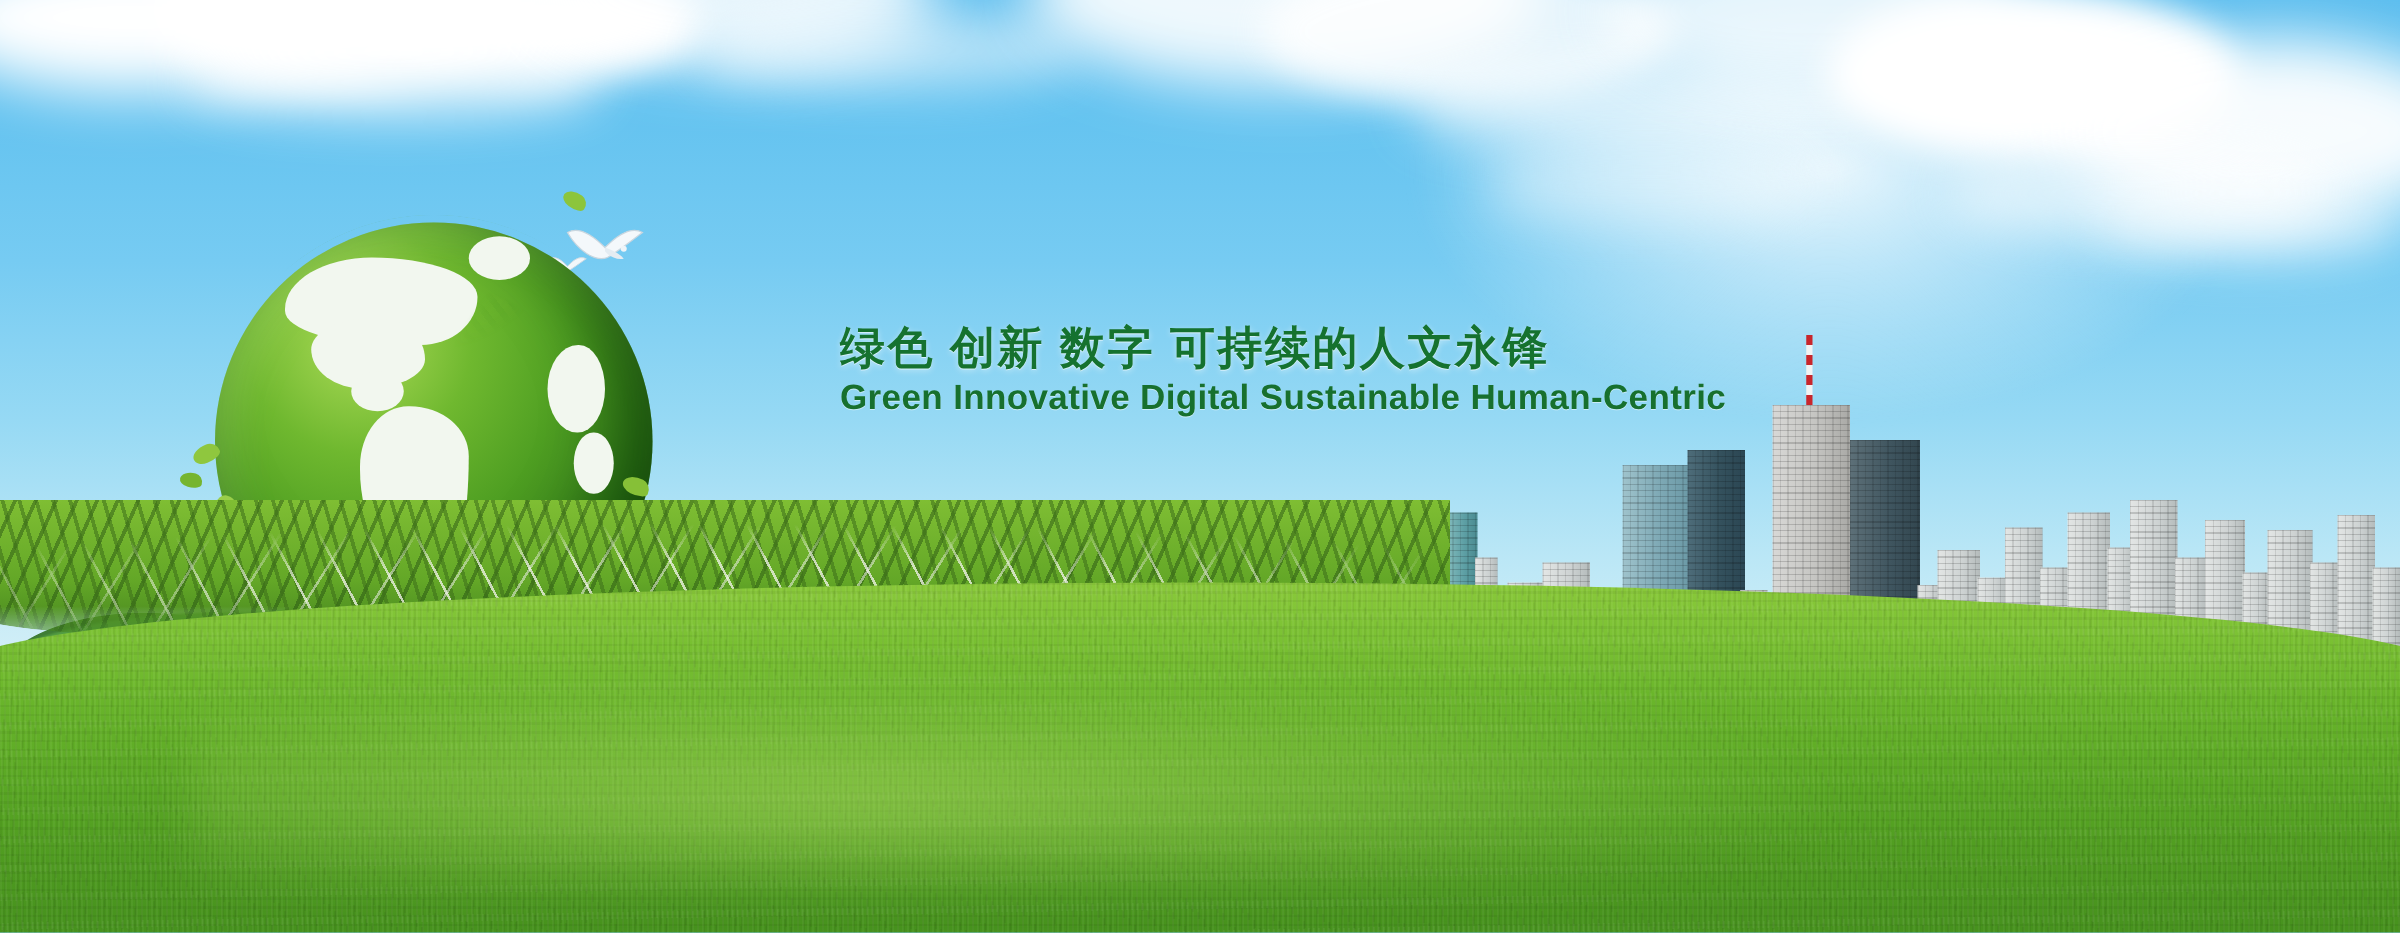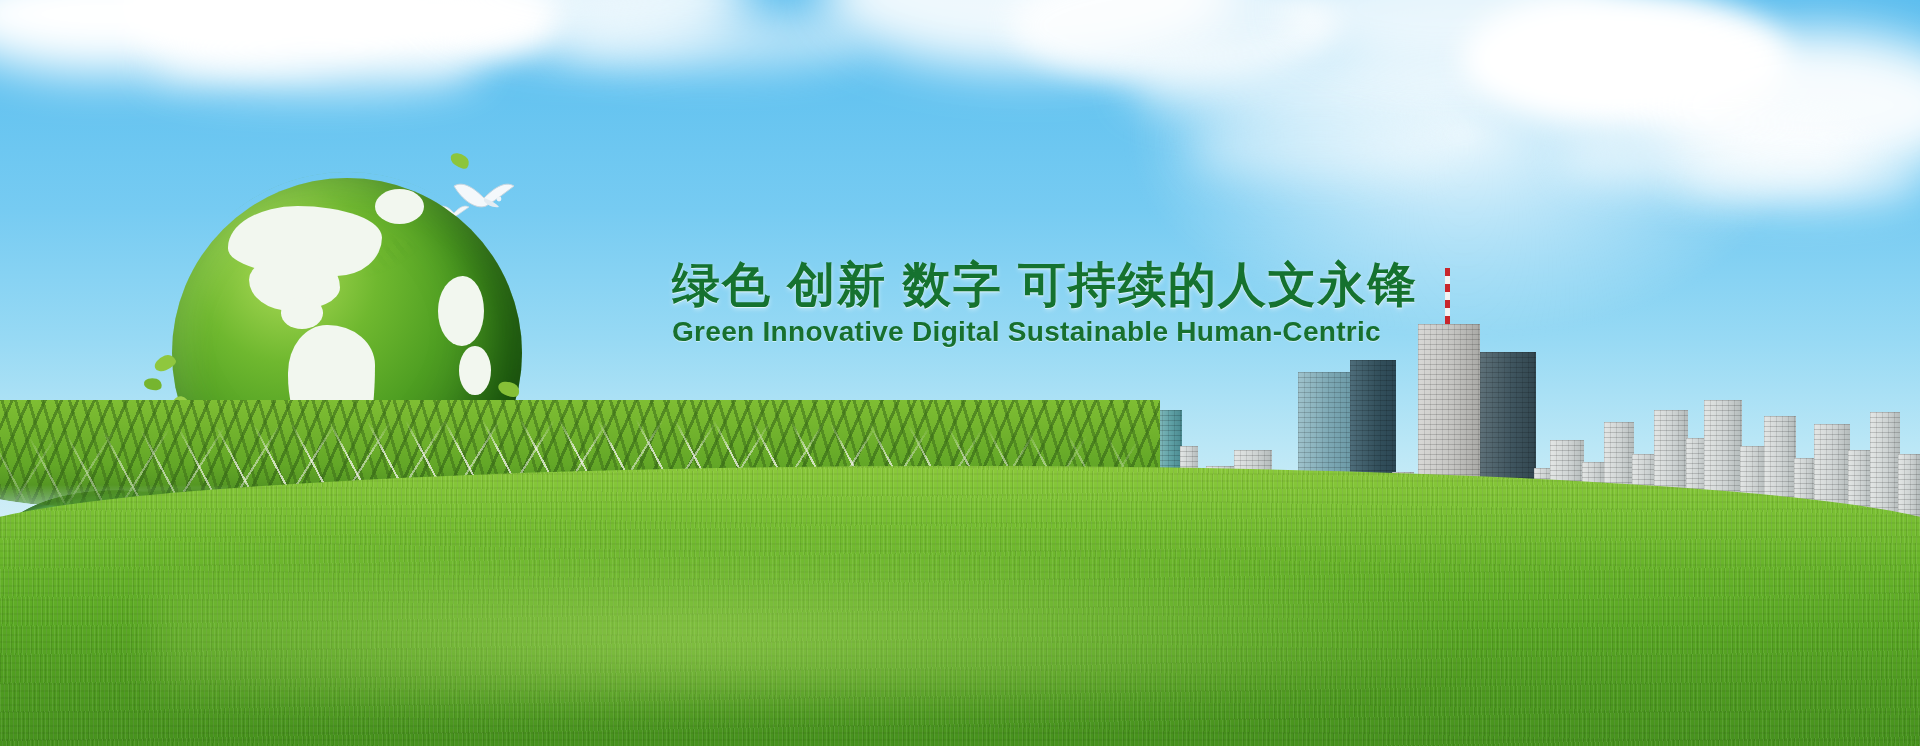--- a/index.html
+++ b/index.html
@@ -149,21 +149,21 @@
     background:radial-gradient(ellipse at center, rgba(15,45,8,.55), rgba(15,45,8,0) 72%);
     filter:blur(5px);
   }
 
   
   .bird{ position:absolute; }
 
   
   .headline-block{ position:absolute; left:672px; top:258px; width:640px; text-align:left; }
   .headline{
-    font-size:48px; font-weight:700; color:#15722f; letter-spacing:2px;
+    font-size:36px; font-weight:700; color:#15722f; letter-spacing:2px;
     line-height:1.12; white-space:nowrap;
     text-shadow:0 1px 0 rgba(255,255,255,.55), 0 2px 5px rgba(255,255,255,.45);
   }
   .subline{
     margin-top:4px; font-size:28px; font-weight:700; color:#17702e;
     letter-spacing:.3px; white-space:nowrap;
     text-shadow:0 1px 0 rgba(255,255,255,.5);
   }
 </style>
 </head>

